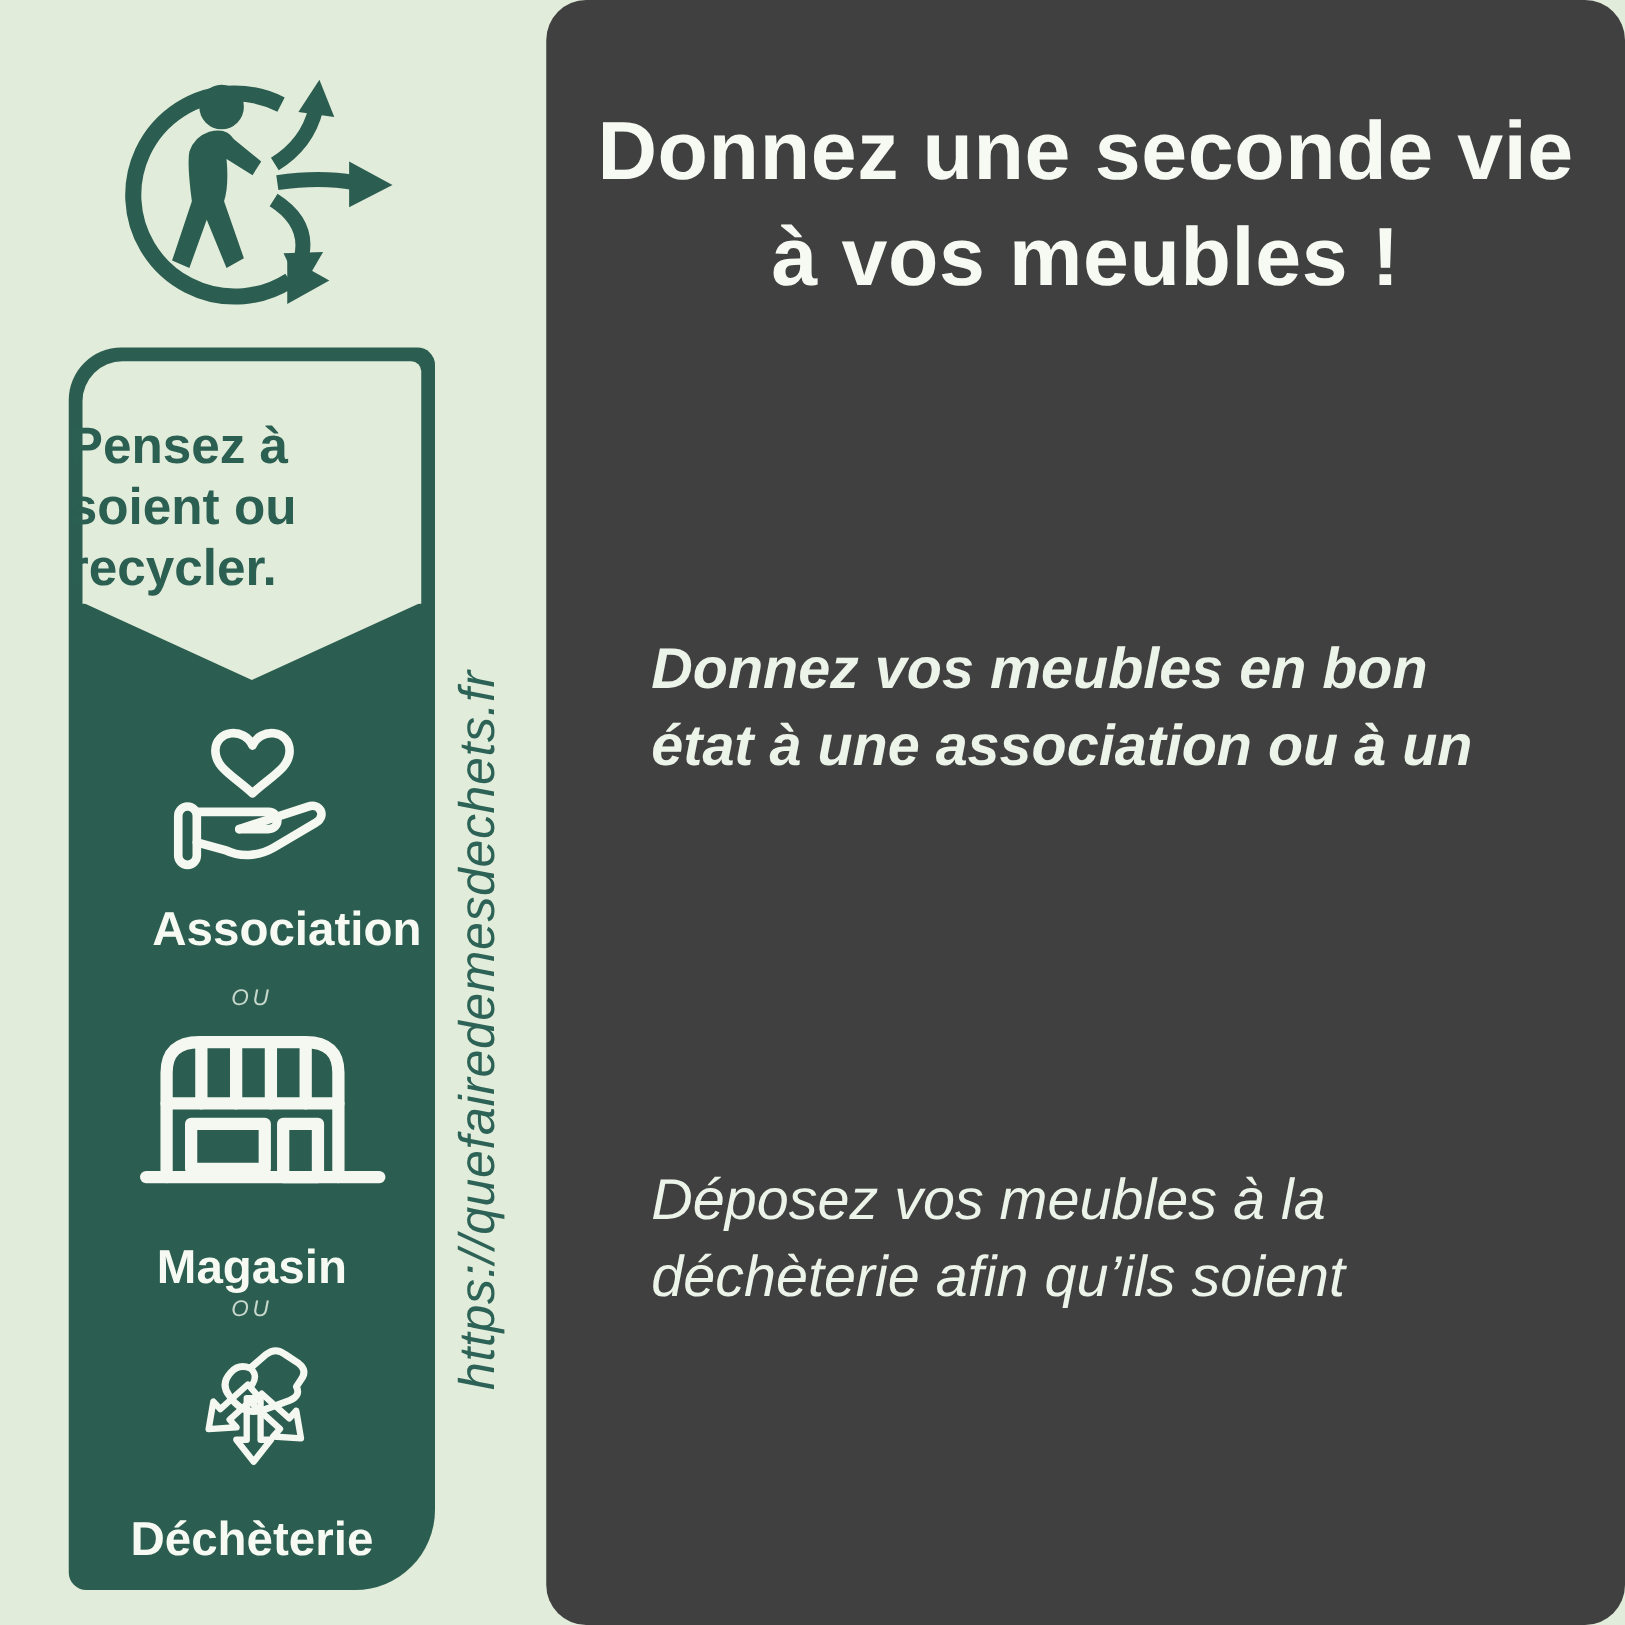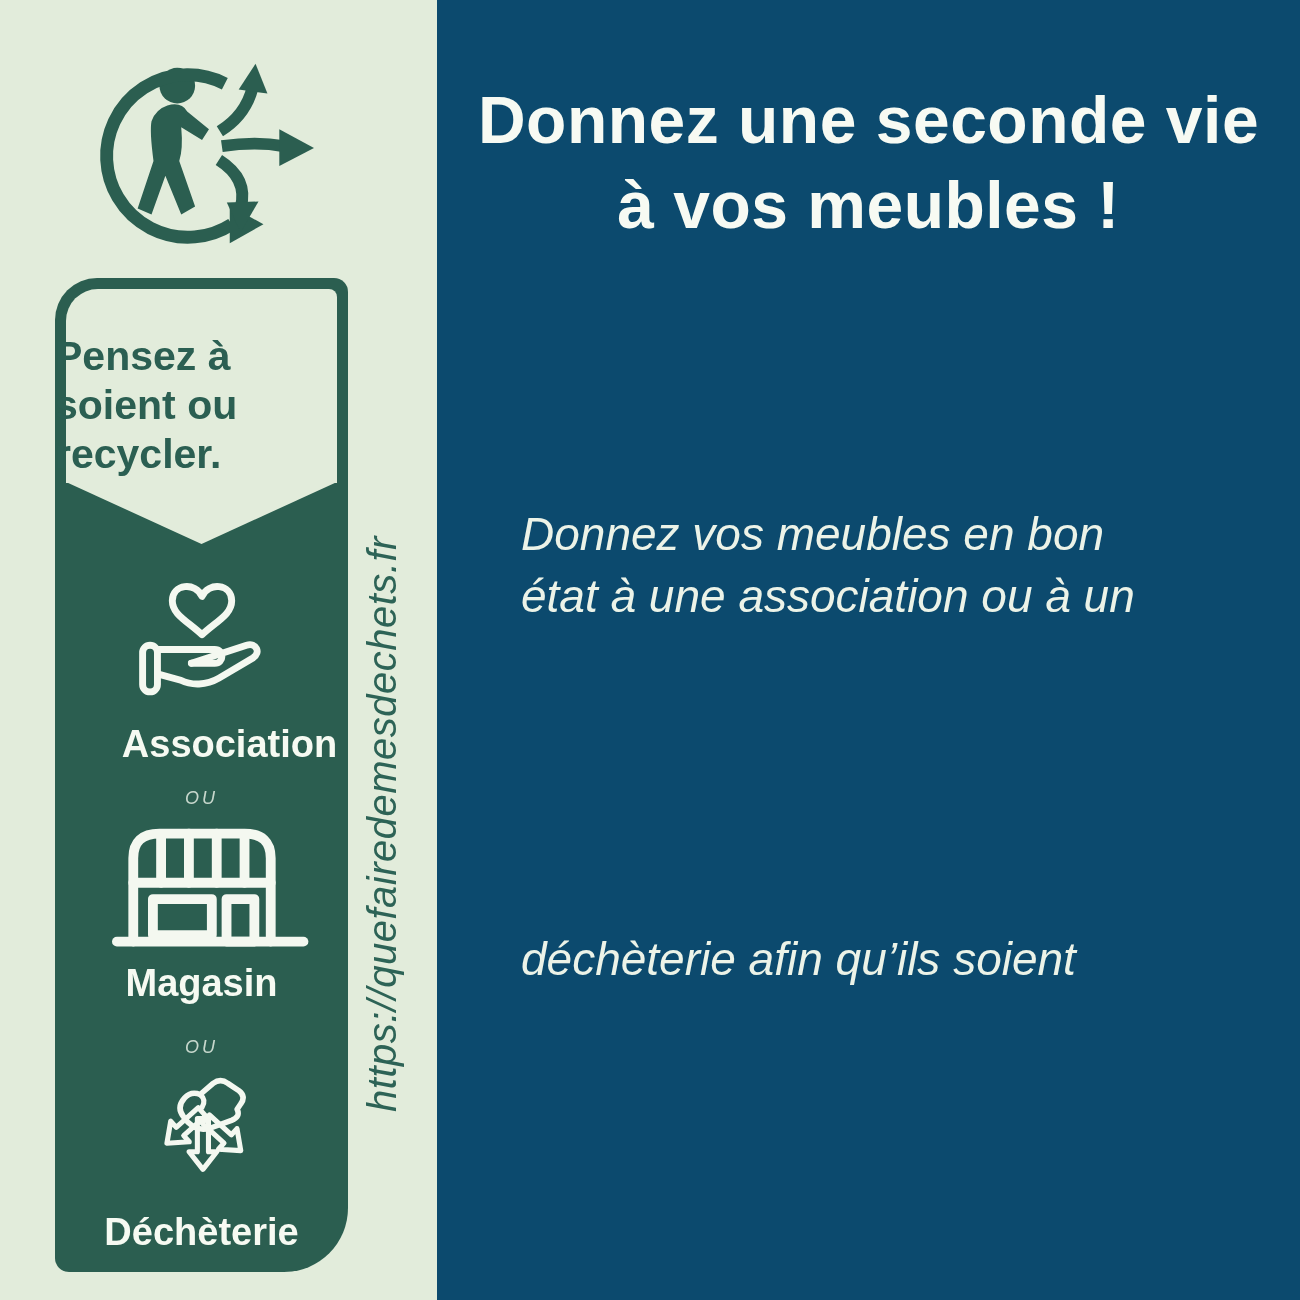--- a/index.html
+++ b/index.html
@@ -2,36 +2,36 @@
 <html><head>
 <meta charset="utf-8">
 <style>
   html,body{margin:0;padding:0;background:#cfd8cc;}
   .canvas{
     position:relative;width:1300px;height:1300px;overflow:hidden;
     background:#e2ecdb;
     font-family:"Liberation Sans", sans-serif;
   }
   
-  .right-panel{position:absolute;left:437px;top:0;width:863px;height:1300px;background:#0c4a6e;}
+  .right-panel{position:absolute;left:437px;top:0;width:863px;height:1300px;background:#404040;border-radius:32px;}
   .title{
     position:absolute;top:78px;left:0;width:100%;text-align:center;
     color:#f7faf3;font-weight:700;font-size:66px;line-height:85px;letter-spacing:.5px;margin:0;
   }
   .title span{display:block;}
   .sec-heading{
     position:absolute;left:84px;margin:0;color:#f7faf3;font-weight:700;font-size:48px;line-height:56px;
   }
   .sec-body{
     position:absolute;left:84px;right:40px;margin:0;color:#ecf3e8;
     font-style:italic;font-size:46px;line-height:62px;font-weight:400;
   }
   .sec-body span{display:block;}
   #heading-don{top:413px;}
-  #body-don{top:503px;}
+  #body-don{top:503px;font-weight:bold;}
   #heading-recyclage{top:838px;}
   #body-recyclage{top:928px;}
 
   
   .triman{position:absolute;left:90px;top:46px;}
   .banner{
     position:absolute;left:55px;top:278px;width:293px;height:994px;
     background:#2b5e50;border-radius:42px 14px 64px 14px;
   }
   .pennant{
@@ -47,21 +47,21 @@
     color:#2b5f52;font-weight:700;font-size:41px;line-height:49px;
   }
   .pennant-text span{display:block;}
   .bi{position:absolute;left:50%;transform:translateX(-50%);}
   .opt-label{color:#f6faf2;font-weight:700;font-size:38px;line-height:44px;white-space:nowrap;}
   .ou{color:rgba(244,250,240,.78);font-style:italic;font-size:18px;line-height:32px;letter-spacing:3px;}
   #icon-heart{top:293px;}
   #lbl-association{top:444px;margin-left:28px;}
   #ou-1{top:504px;}
   #icon-store{top:539px;}
-  #lbl-magasin{top:683px;}
+  #lbl-magasin{top:714px;}
   #ou-2{top:753px;}
   #icon-sort{top:798px;}
   #lbl-decheterie{top:932px;}
 
   .site-url{
     position:absolute;left:360px;top:1168px;width:688px;
     transform:rotate(-90deg);transform-origin:0 0;
     text-align:center;font-style:italic;font-size:40px;letter-spacing:.5px;
     color:#2d6356;white-space:nowrap;
   }
@@ -131,17 +131,18 @@
       <span>Donnez une seconde vie</span>
       <span>à vos meubles !</span>
     </h1>
 
     <p id="body-don" class="sec-body">
       <span>Donnez vos meubles en bon</span>
       <span>état à une association ou à un</span>
     </p>
 
     <p id="body-recyclage" class="sec-body">
+      <span>Déposez vos meubles à la</span>
       <span>déchèterie afin qu’ils soient</span>
     </p>
   </div>
 
 </div>
 
 </body></html>

